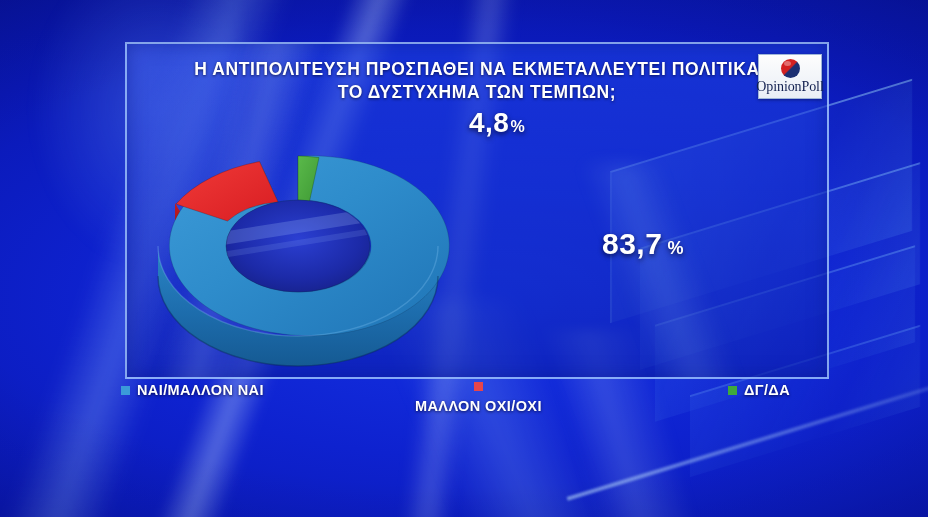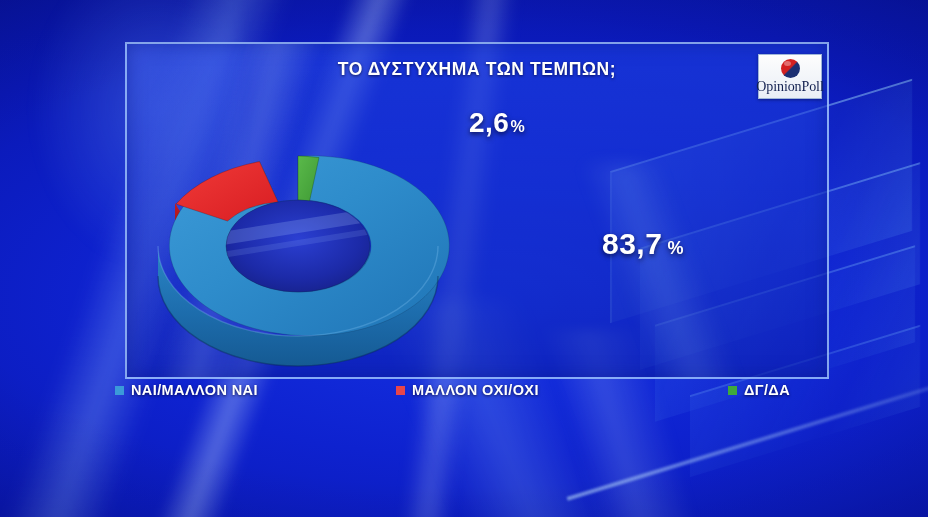--- a/index.html
+++ b/index.html
@@ -169,22 +169,22 @@
   
   .legend{
     position:absolute;left:0;right:0;top:382px;height:26px;
   }
   .legend-item{
     position:absolute;display:flex;align-items:center;gap:7px;
     color:#ffffff;font-weight:bold;font-size:14.5px;letter-spacing:.4px;
     text-shadow:0 1px 3px rgba(0,0,30,.7);white-space:nowrap;
   }
   .swatch{width:9px;height:9px;display:inline-block;}
-  .li-0{left:115px;}
-  .li-1{left:396px;}
+  .li-0{left:121px;}
+  .li-1{left:415px;flex-direction:column;}
   .li-2{left:728px;text-align:right;}
 </style>
 </head>
 <body>
 
 <div class="stage">
 
   <div class="bg-base"></div>
   <div class="streak glow-left"></div>
   <div class="streak sweep1"></div>
@@ -199,20 +199,21 @@
   <div class="slab slab-d"></div>
   <div class="edge-line"></div>
 
   <div class="bg-vignette"></div>
 
   <div class="panel">
     <div class="panel-sheen"></div>
     <div class="panel-sheen2"></div>
 
     <div class="title-block">
+      <div class="title-line">Η ΑΝΤΙΠΟΛΙΤΕΥΣΗ ΠΡΟΣΠΑΘΕΙ ΝΑ ΕΚΜΕΤΑΛΛΕΥΤΕΙ ΠΟΛΙΤΙΚΑ</div>
       <div class="title-line">ΤΟ ΔΥΣΤΥΧΗΜΑ ΤΩΝ ΤΕΜΠΩΝ;</div>
     </div>
 
     <div class="logo">
       <span class="logo-mark"></span>
       <span class="logo-text">OpinionPoll</span>
     </div>
 
     <div class="donut-wrap">
       <svg class="donut-svg" viewBox="0 0 290 230">
@@ -313,21 +314,21 @@
           <ellipse cx="145" cy="118" rx="72" ry="46" fill="none" stroke="rgba(10,40,80,.35)" stroke-width="1"></ellipse>
         </g>
 
         <path d="M 5 118 A 140 90 0 0 0 285 118" fill="none" stroke="rgba(150,210,255,.25)" stroke-width="1.4"></path>
 
         <path d="M 5 148 A 140 90 0 0 0 285 148" fill="none" stroke="rgba(8,45,85,.45)" stroke-width="1.4"></path>
       </svg>
     </div>
 
     <div class="val val-b">
-      <span class="num">2,6</span><span class="pct">%</span>
+      <span class="num">4,8</span><span class="pct">%</span>
     </div>
     <div class="val val-c">
       <span class="num">83,7</span><span class="pct">%</span>
     </div>
   </div>
 
   <div class="legend">
     <div class="legend-item li-0">
       <span class="swatch" style="background: rgb(59, 154, 217);"></span>
       <span>ΝΑΙ/ΜΑΛΛΟΝ  ΝΑΙ</span>

